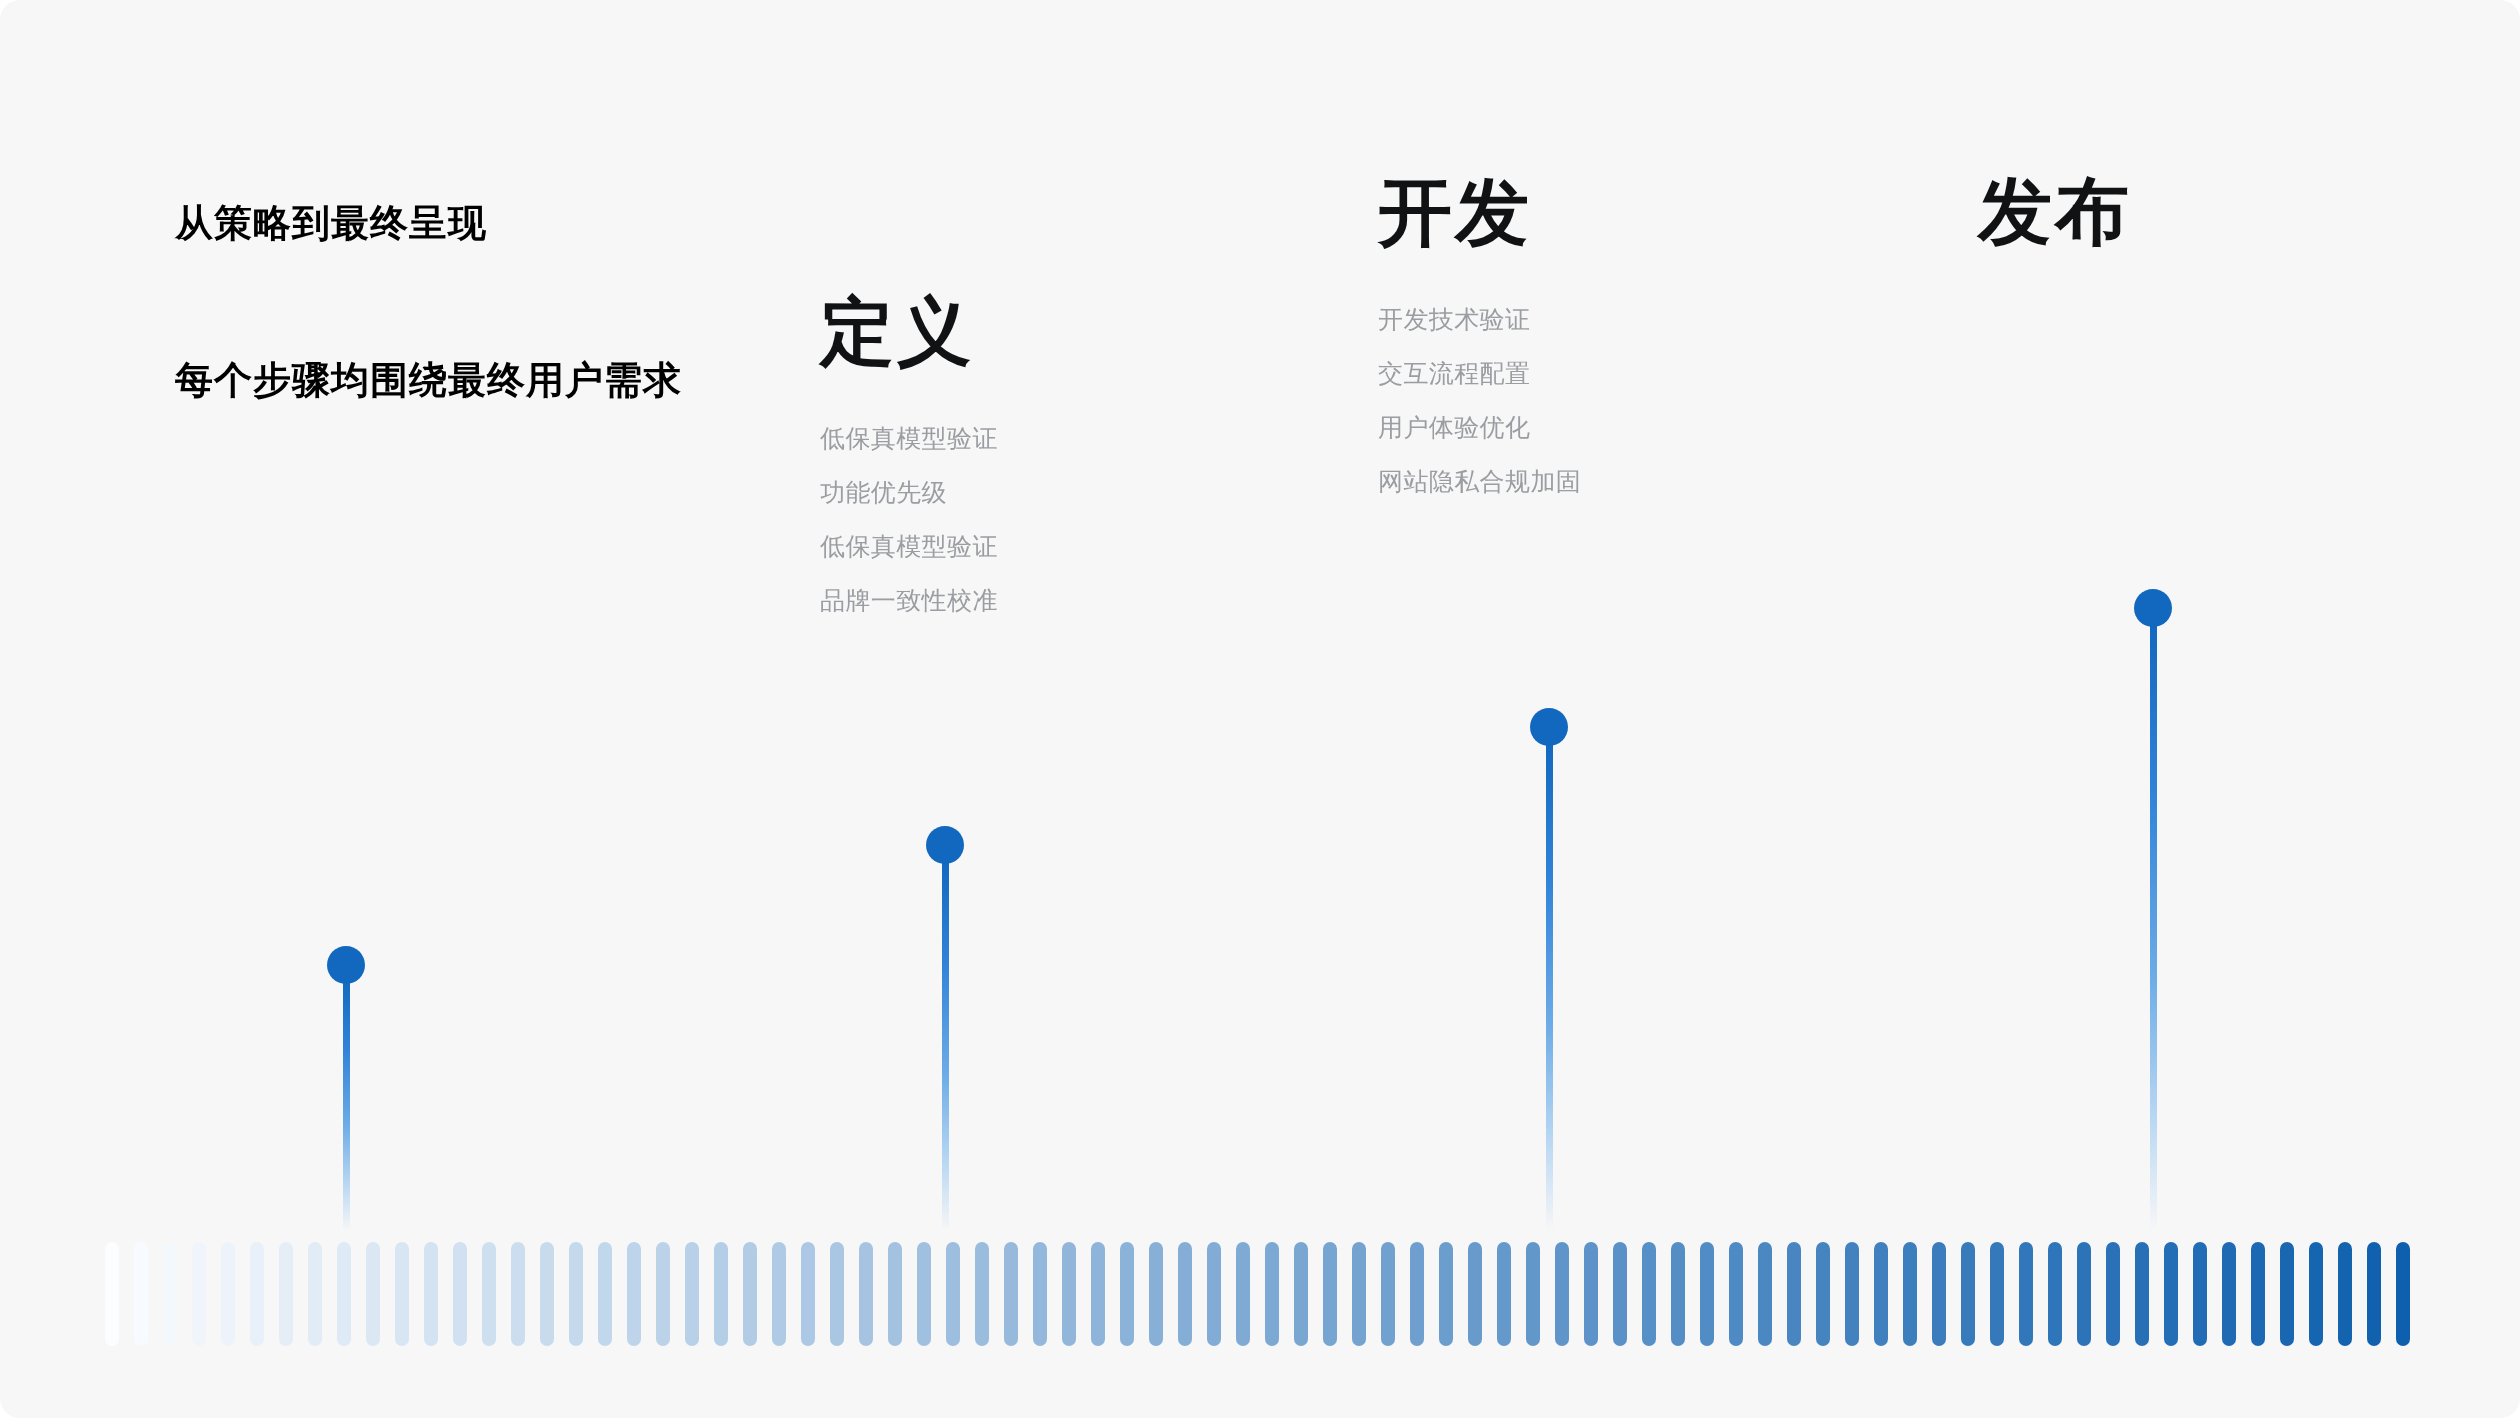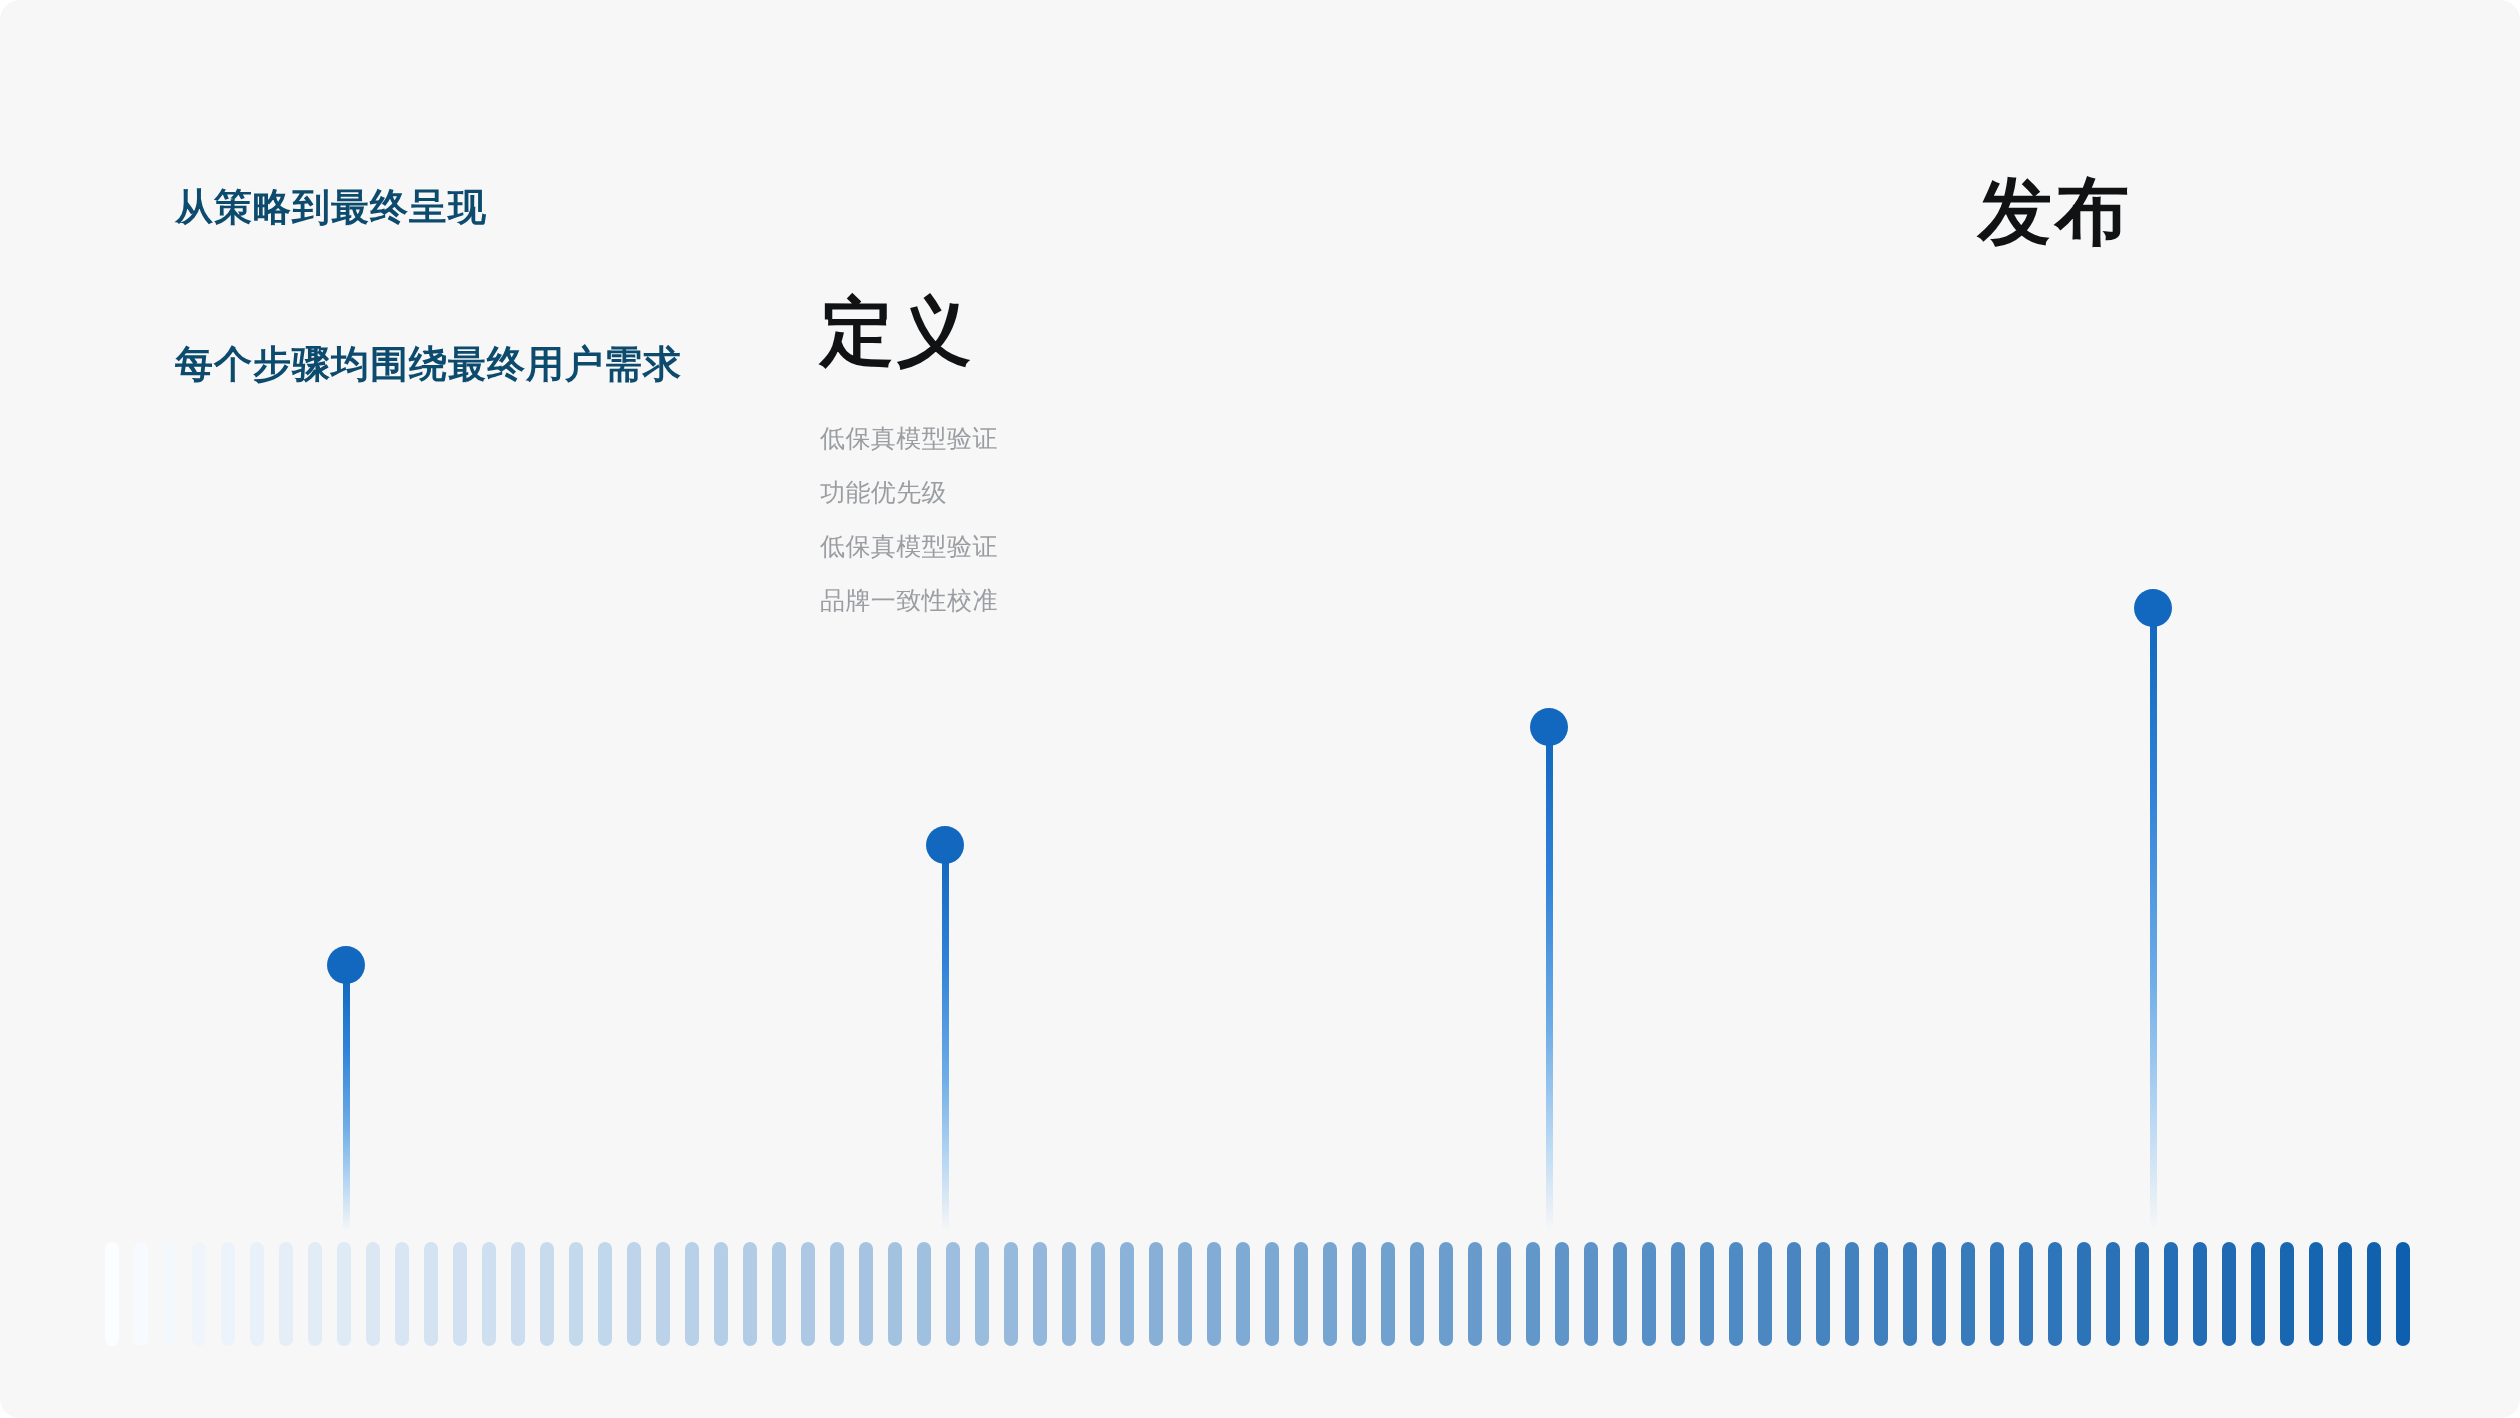--- a/index.html
+++ b/index.html
@@ -20,22 +20,22 @@
     height: 1418px;
     background: #f7f7f7;
     border-radius: 20px;
     overflow: hidden;
   }
 
   
   #heading {
     position: absolute;
     left: 175px;
-    top: 76px;
-    color: #0c4a6e;
+    top: 92px;
+    color: #000000;
     font-size: 38px;
     font-weight: 700;
     line-height: 1.38;
     letter-spacing: 1px;
     white-space: pre;
   }
   #heading .hline { display: block; }
 
   
   .milestone {
@@ -113,20 +113,29 @@
   <div class="milestone" style="left:775px; top:295px;margin-left:45px;">
     <div class="ms-title">定义</div>
     <div class="ms-items">
       <div class="ms-item">低保真模型验证</div>
       <div class="ms-item">功能优先级</div>
       <div class="ms-item">低保真模型验证</div>
       <div class="ms-item">品牌一致性校准</div>
     </div>
   </div>
 
+  <div class="milestone" style="left:1378px; top:282px;">
+    <div class="ms-title" style="position:relative; top:-106px;">开发</div>
+    <div class="ms-items" style="margin-top:-64px;">
+      <div class="ms-item">开发技术验证</div>
+      <div class="ms-item">交互流程配置</div>
+      <div class="ms-item">用户体验优化</div>
+      <div class="ms-item">网站隐私合规加固</div>
+    </div>
+  </div>
 
   <div class="milestone" style="left:1978px; top:175px;">
     <div class="ms-title">发布</div>
   </div>
 
   <div id="pins">
       <div class="pin" style="left: 327px; top: 946px; height: 295px;">
         <div class="pin-stem" style="height: 255px;"></div>
         <div class="pin-dot" style="background: rgb(18, 104, 190);"></div>
       </div>

